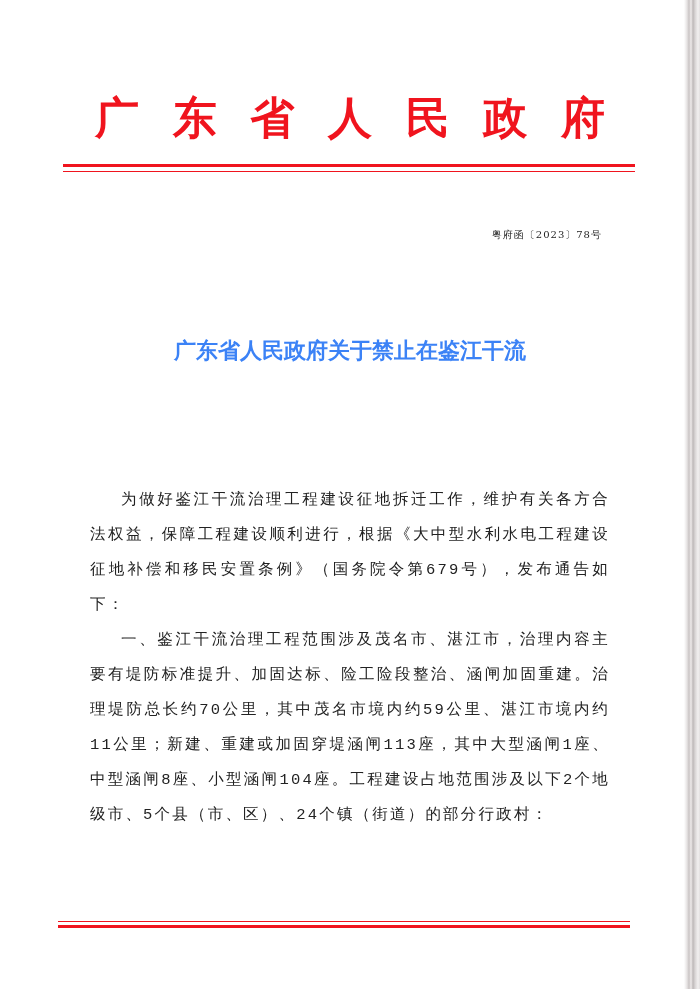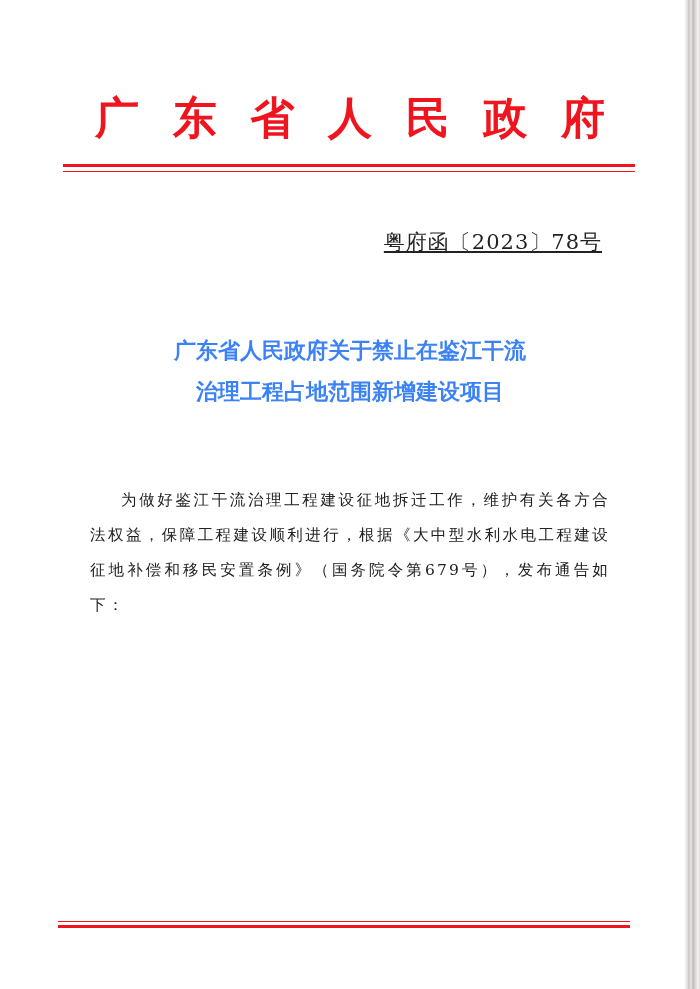--- a/index.html
+++ b/index.html
@@ -19,33 +19,33 @@
     color: #f0141e; font-size: 44px; font-weight: bold; line-height: 60px;
     font-family: "DejaVu Sans", "Liberation Sans", sans-serif;
   }
   .rule { position: absolute; background: #f0141e; }
   .rule-top-thick { top: 164px; left: 63px; width: 572px; height: 3px; }
   .rule-top-thin  { top: 171px; left: 63px; width: 572px; height: 1px; }
   .rule-bot-thin  { top: 921px; left: 58px; width: 572px; height: 1px; }
   .rule-bot-thick { top: 925px; left: 58px; width: 572px; height: 3px; }
   .docno {
     position: absolute; top: 228px; right: 98px;
-    font-size: 21px; letter-spacing: 1px; color: #222; text-decoration: underline;
+    font-size: 10px; letter-spacing: 1px; color: #222;
   }
   .title {
     position: absolute; top: 330px; left: 80px; width: 540px; text-align: center;
     font-size: 22px; font-weight: bold; line-height: 41px; color: #3b82f6;
   }
   .title div { white-space: nowrap; }
   .body {
     position: absolute; top: 483px; left: 90px; width: 520px;
     font-size: 15.5px; line-height: 35px; color: #222; letter-spacing: 2.2px;
     text-align: justify;
   }
-  .body p { margin: 0; text-indent: 2em; }
+  .body p { margin: 0; text-indent: 2em; font-family: Liberation Mono, monospace; }
   .body p + p { margin-top: 0; }
 </style>
 </head>
 <body>
 
 <div class="binding"></div>
 
 <div class="masthead">
   <span>广</span>
   <span>东</span>
@@ -56,21 +56,21 @@
   <span>府</span>
 </div>
 
 <div class="rule rule-top-thick"></div>
 <div class="rule rule-top-thin"></div>
 
 <div class="docno">粤府函〔2023〕78号</div>
 
 <div class="title">
   <div>广东省人民政府关于禁止在鉴江干流</div>
-  <div>治理工程占地范围新增建设项目</div>
 </div>
 
 <div class="body">
   <p>为做好鉴江干流治理工程建设征地拆迁工作，维护有关各方合法权益，保障工程建设顺利进行，根据《大中型水利水电工程建设征地补偿和移民安置条例》（国务院令第679号），发布通告如下：</p>
+  <p>一、鉴江干流治理工程范围涉及茂名市、湛江市，治理内容主要有堤防标准提升、加固达标、险工险段整治、涵闸加固重建。治理堤防总长约70公里，其中茂名市境内约59公里、湛江市境内约11公里；新建、重建或加固穿堤涵闸113座，其中大型涵闸1座、中型涵闸8座、小型涵闸104座。工程建设占地范围涉及以下2个地级市、5个县（市、区）、24个镇（街道）的部分行政村：</p>
 </div>
 
 <div class="rule rule-bot-thin"></div>
 <div class="rule rule-bot-thick"></div>
 
 </body></html>

